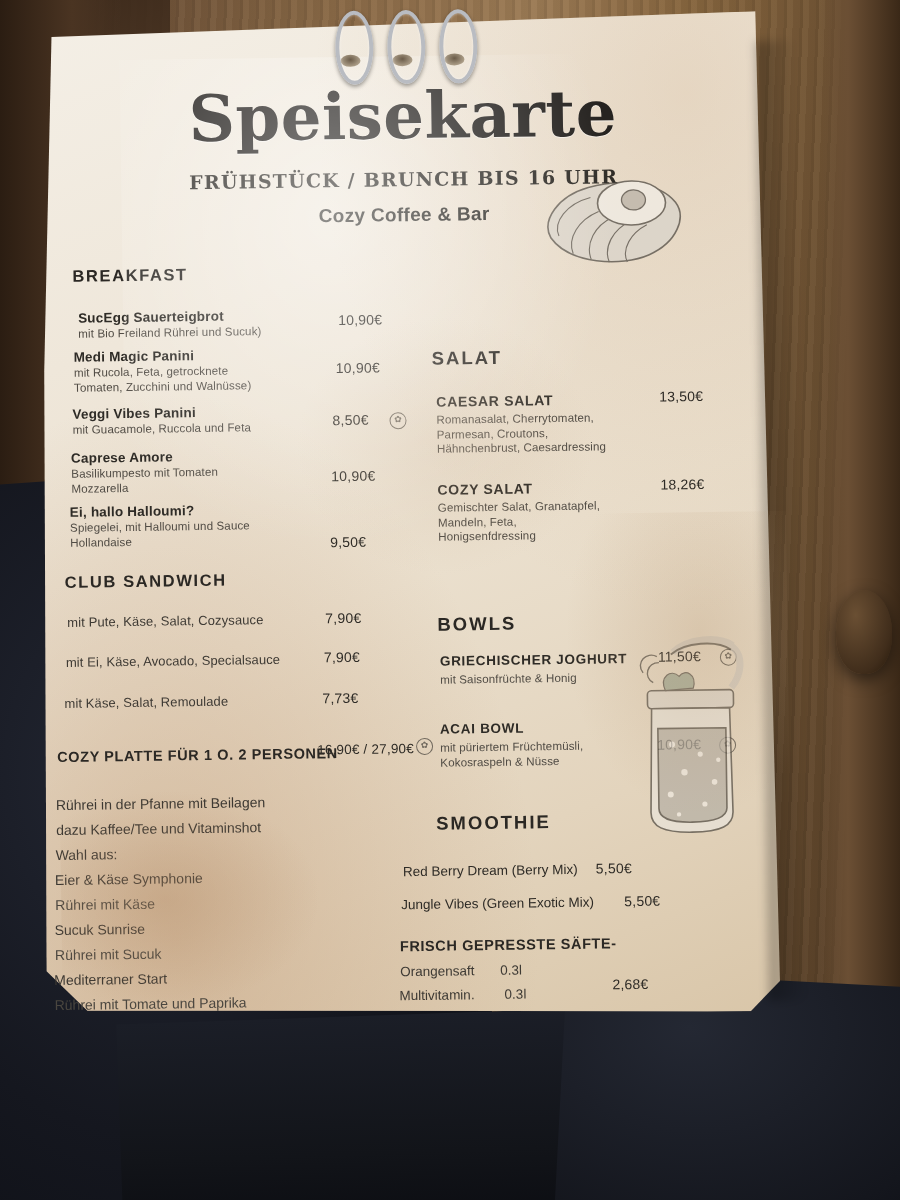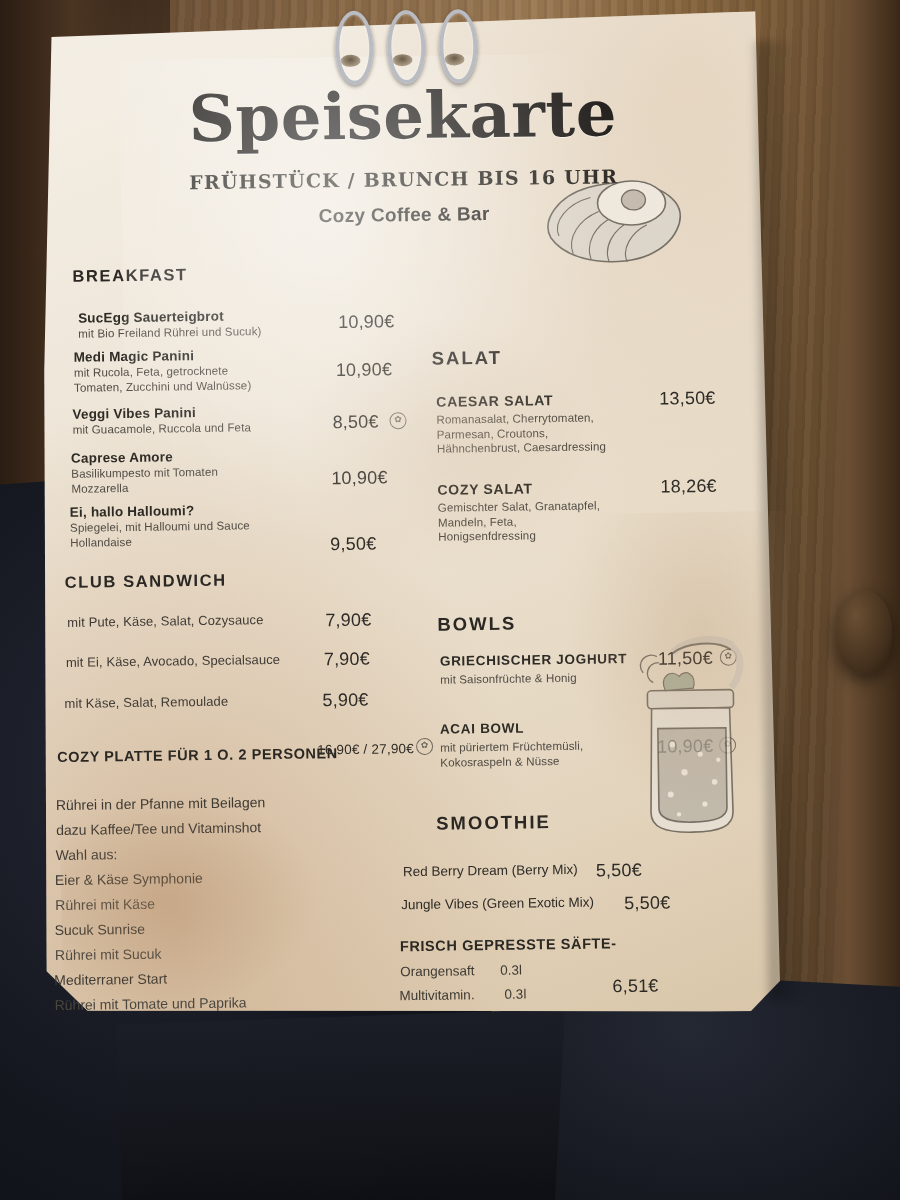--- a/index.html
+++ b/index.html
@@ -191,21 +191,21 @@
   }
   .item-desc{
     position:absolute;
     font-size:11.6px;
     color:#514c45;
     line-height:14.5px;
     letter-spacing:.1px;
   }
   .price{
     position:absolute;
-    font-size:18px;
+    font-size:14px;
     color:#2e2b26;
     letter-spacing:.2px;
   }
   .veg-badge{
     position:absolute;
     width:15px;height:15px;border-radius:50%;
     border:1.2px solid #5d574e;
     color:#5d574e;
     font-size:9px;
     line-height:13px;
@@ -319,21 +319,21 @@
 
       <div class="sec-title" style="left:28px; top:552px;">CLUB SANDWICH</div>
 
       <div class="item-desc" style="left:30px; top:595px; font-size:13px; color:#3e3a34;">mit Pute, Käse, Salat, Cozysauce</div>
       <div class="price" style="left:288px; top:593px;">7,90€</div>
 
       <div class="item-desc" style="left:28px; top:635px; font-size:13px; color:#3e3a34;">mit Ei, Käse, Avocado, Specialsauce</div>
       <div class="price" style="left:286px; top:632px;">7,90€</div>
 
       <div class="item-desc" style="left:26px; top:676px; font-size:13px; color:#3e3a34;">mit Käse, Salat, Remoulade</div>
-      <div class="price" style="left:284px; top:673px;">5,90€</div>
+      <div class="price" style="left:284px; top:673px;">7,73€</div>
 
       <div class="cozy-line" style="left:18px; top:728px;">COZY PLATTE FÜR 1 O. 2 PERSONEN</div>
       <div class="price" style="left:278px; top:725px; font-size:13.5px;">16,90€ / 27,90€</div>
       <div class="veg-badge" style="left:377px; top:722px;">✿</div>
 
       <div class="plate-desc" style="left:16px; top:772px; width:300px;">Rührei in der Pfanne mit Beilagen</div>
       <div class="plate-desc" style="left:16px; top:797px; width:320px;">dazu Kaffee/Tee und Vitaminshot</div>
       <div class="plate-desc" style="left:15px; top:822px; width:200px;">Wahl aus:</div>
 
       <div class="plate-sub" style="left:14px; top:847px; width:320px;">Eier &amp; Käse Symphonie</div>
@@ -375,21 +375,21 @@
 
         <div class="smoothie-item" style="left:362px; top:848px;">Red Berry Dream (Berry Mix)</div>
         <div class="price" style="left:555px; top:847px;">5,50€</div>
 
         <div class="smoothie-item" style="left:360px; top:881px;">Jungle Vibes (Green Exotic Mix)</div>
         <div class="price" style="left:583px; top:880px;">5,50€</div>
 
         <div class="juice-head" style="left:358px; top:922px; font-weight:600;">FRISCH GEPRESSTE SÄFTE-</div>
         <div class="smoothie-item" style="left:358px; top:948px; color:#3e3a34;">Orangensaft</div>
         <div class="smoothie-item" style="left:458px; top:948px; color:#3e3a34;">0.3l</div>
-        <div class="price" style="left:570px; top:963px;">6,51€</div>
+        <div class="price" style="left:570px; top:963px;">2,68€</div>
         <div class="smoothie-item" style="left:357px; top:972px; color:#3e3a34;">Multivitamin.</div>
         <div class="smoothie-item" style="left:462px; top:972px; color:#3e3a34;">0.3l</div>
       </div>
 
       <div class="smoothie-ill ill-faded">
         <svg viewBox="0 0 165 210" width="165" height="210">
           <g stroke="#4f4a42" fill="none" stroke-width="1.6">
             <path d="M60 20 C75 6 106 4 120 14" stroke-width="7" stroke="#cfc8bd"></path>
             <path d="M118 14 C132 24 128 44 118 56" stroke-width="7" stroke="#cfc8bd"></path>
             <path d="M58 22 C72 10 104 8 118 18" stroke-width="2"></path>

